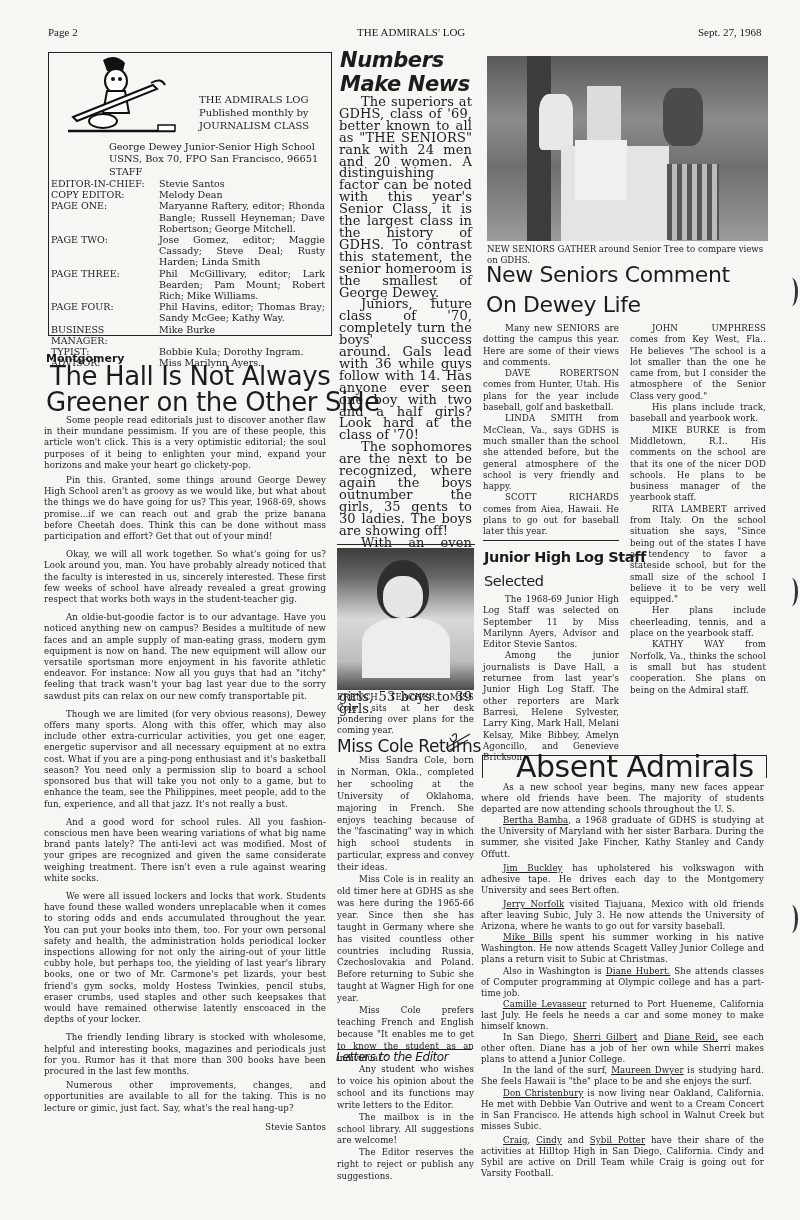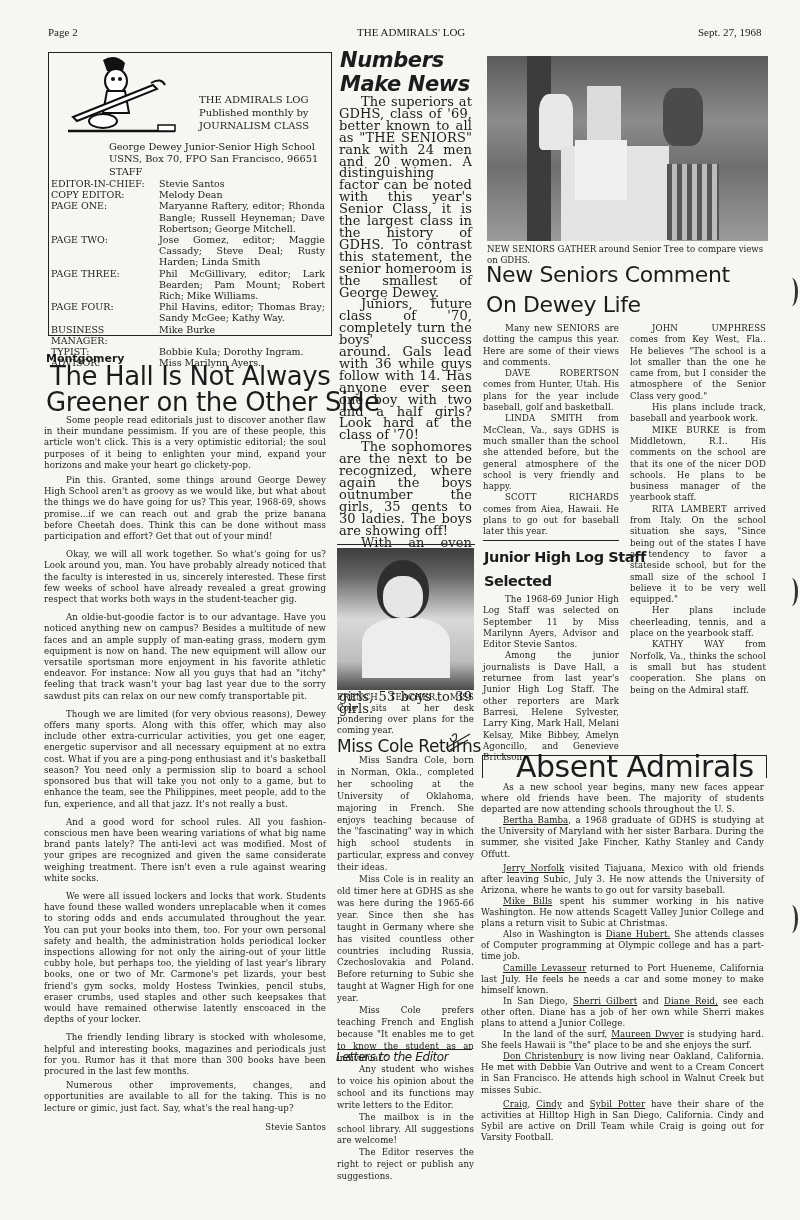--- a/index.html
+++ b/index.html
@@ -176,32 +176,33 @@
 <div class="abs body-txt" style="left:630px;top:323px;width:136px;font-size:8.6px;line-height:11.3px;">
   <p>JOHN UMPHRESS comes from Key West, Fla.. He believes "The school is a lot smaller than the one he came from, but I consider the atmosphere of the Senior Class very good."</p>
   <p>His plans include track, baseball and yearbook work.</p>
   <p>MIKE BURKE is from Middletown, R.I.. His comments on the school are that its one of the nicer DOD schools. He plans to be business manager of the yearbook staff.</p>
   <p>RITA LAMBERT arrived from Italy. On the school situation she says, "Since being out of the states I have a tendency to favor a stateside school, but for the small size of the school I believe it to be very well equipped."</p>
   <p>Her plans include cheerleading, tennis, and a place on the yearbook staff.</p>
   <p>KATHY WAY from Norfolk, Va., thinks the school is small but has student cooperation. She plans on being on the Admiral staff.</p>
 </div>
 
 <div class="abs h-big" style="left:484px;top:548px;font-size:14.5px;line-height:18px;font-weight:bold;">Junior High Log Staff</div>
-<div class="abs h-big" style="left:484px;top:572px;font-size:14.5px;line-height:18px;font-weight:bold;">Selected</div>
+<div class="abs h-big" style="left:484px;top:572px;font-size:14.5px;line-height:18px;font-weight:normal;">Selected</div>
 <div class="abs body-txt" style="left:483px;top:594px;width:136px;font-size:8.6px;line-height:11.3px;">
   <p>The 1968-69 Junior High Log Staff was selected on September 11 by Miss Marilynn Ayers, Advisor and Editor Stevie Santos.</p>
   <p>Among the junior journalists is Dave Hall, a returnee from last year's Junior High Log Staff. The other reporters are Mark Barresi, Helene Sylvester, Larry King, Mark Hall, Melani Kelsay, Mike Bibbey, Amelyn Agoncillo, and Genevieve Brickson.</p>
 </div>
 
 <div class="abs" style="left:482px;top:755px;width:283px;height:22px;border-left:1.2px solid #222;border-right:1.2px solid #222;border-top:1.2px solid #222;"></div>
 <div class="abs h-big" style="left:516px;top:750px;font-size:30px;line-height:34px;letter-spacing:-0.5px;">Absent Admirals</div>
 
 <div class="abs body-txt" style="left:481px;top:782px;width:283px;font-size:8.6px;line-height:11.1px;">
   <p>As a new school year begins, many new faces appear where old friends have been. The majority of students departed are now attending schools throughout the U. S.</p>
   <p><span class="u">Bertha Bamba</span><span>, a 1968 graduate of GDHS is studying at the University of Maryland with her sister Barbara. During the summer, she visited Jake Fincher, Kathy Stanley and Candy Offutt.</span></p>
+  <p style="margin-top:3px"><span class="u">Jim Buckley</span><span> has upholstered his volkswagon with adhesive tape. He drives each day to the Montgomery University and sees Bert often.</span></p>
   <p style="margin-top:3px"><span class="u">Jerry Norfolk</span><span> visited Tiajuana, Mexico with old friends after leaving Subic, July 3. He now attends the University of Arizona, where he wants to go out for varsity baseball.</span></p>
   <p><span class="u">Mike Bills</span><span> spent his summer working in his native Washington. He now attends Scagett Valley Junior College and plans a return visit to Subic at Christmas.</span></p>
   <p><span>Also in Washington is </span><span class="u">Diane Hubert.</span><span> She attends classes of Computer programming at Olympic college and has a part-time job.</span></p>
   <p><span class="u">Camille Levasseur</span><span> returned to Port Hueneme, California last July. He feels he needs a car and some money to make himself known.</span></p>
   <p><span>In San Diego, </span><span class="u">Sherri Gilbert</span><span> and </span><span class="u">Diane Reid,</span><span> see each other often. Diane has a job of her own while Sherri makes plans to attend a Junior College.</span></p>
   <p><span>In the land of the surf, </span><span class="u">Maureen Dwyer</span><span> is studying hard. She feels Hawaii is "the" place to be and she enjoys the surf.</span></p>
   <p><span class="u">Don Christenbury</span><span> is now living near Oakland, California. He met with Debbie Van Outrive and went to a Cream Concert in San Francisco. He attends high school in Walnut Creek but misses Subic.</span></p>
   <p style="margin-top:3px"><span class="u">Craig</span><span>, </span><span class="u">Cindy</span><span> and </span><span class="u">Sybil Potter</span><span> have their share of the activities at Hilltop High in San Diego, California. Cindy and Sybil are active on Drill Team while Craig is going out for Varsity Football.</span></p>
 </div>
 

